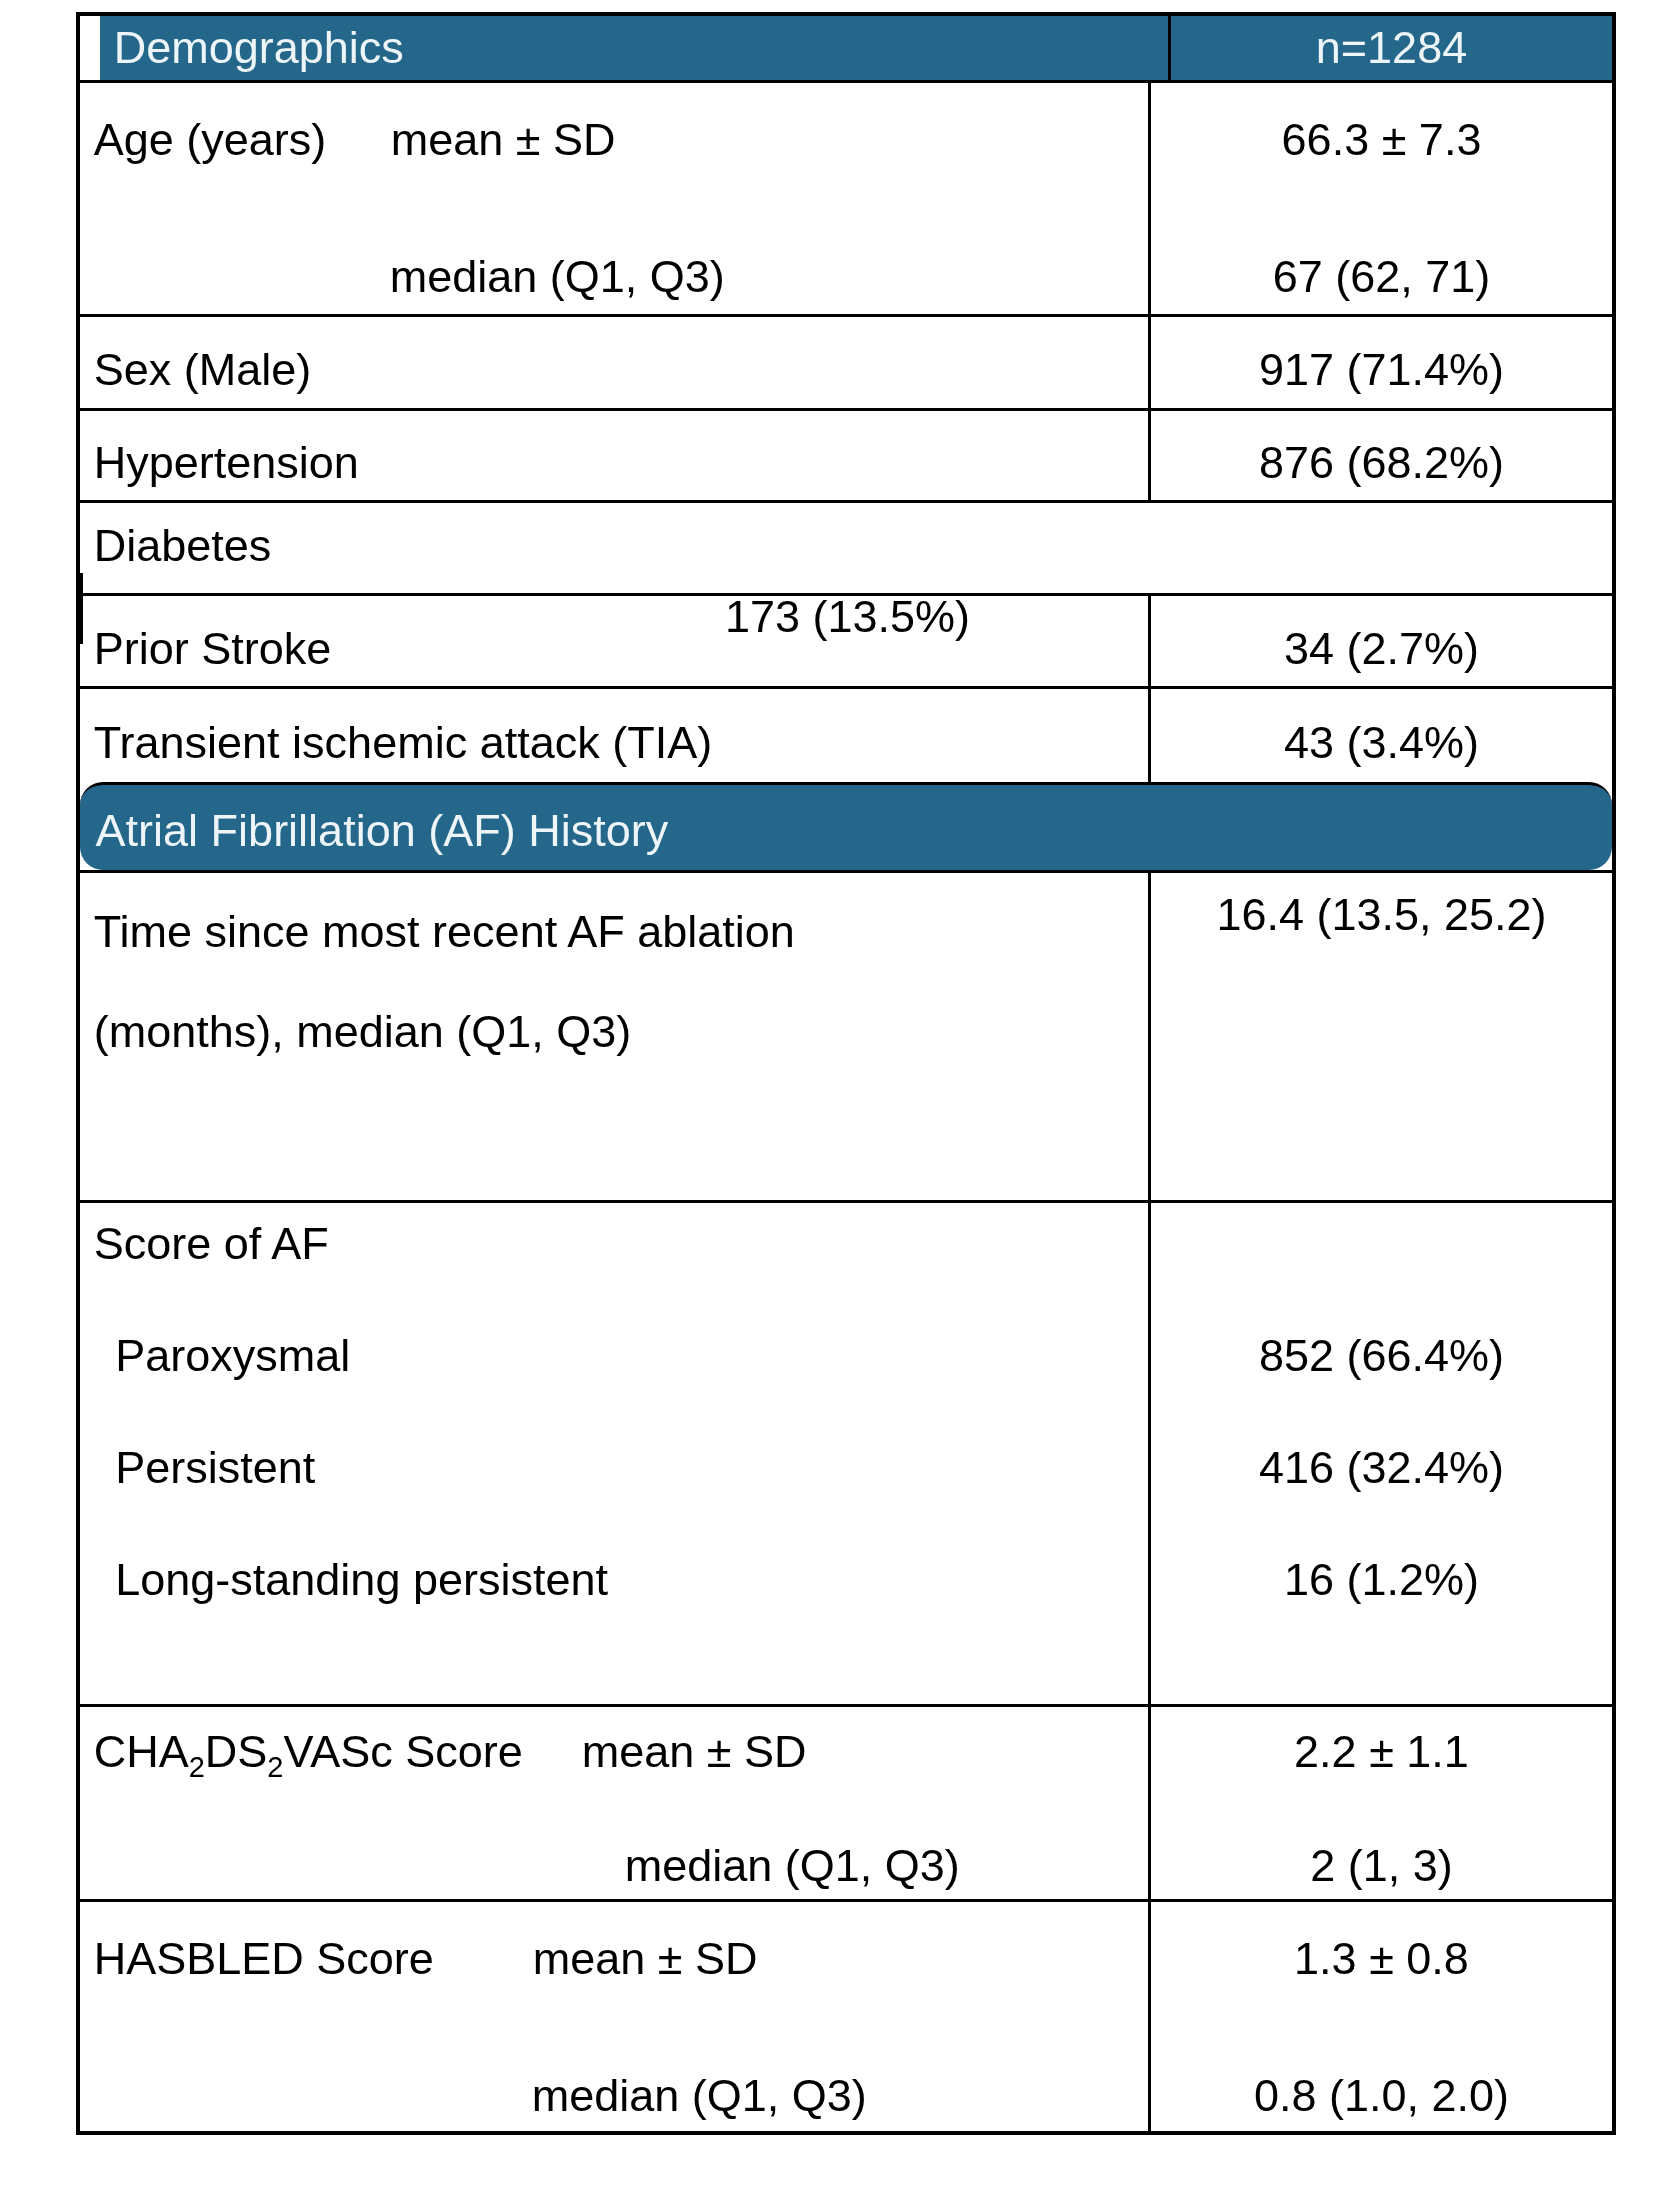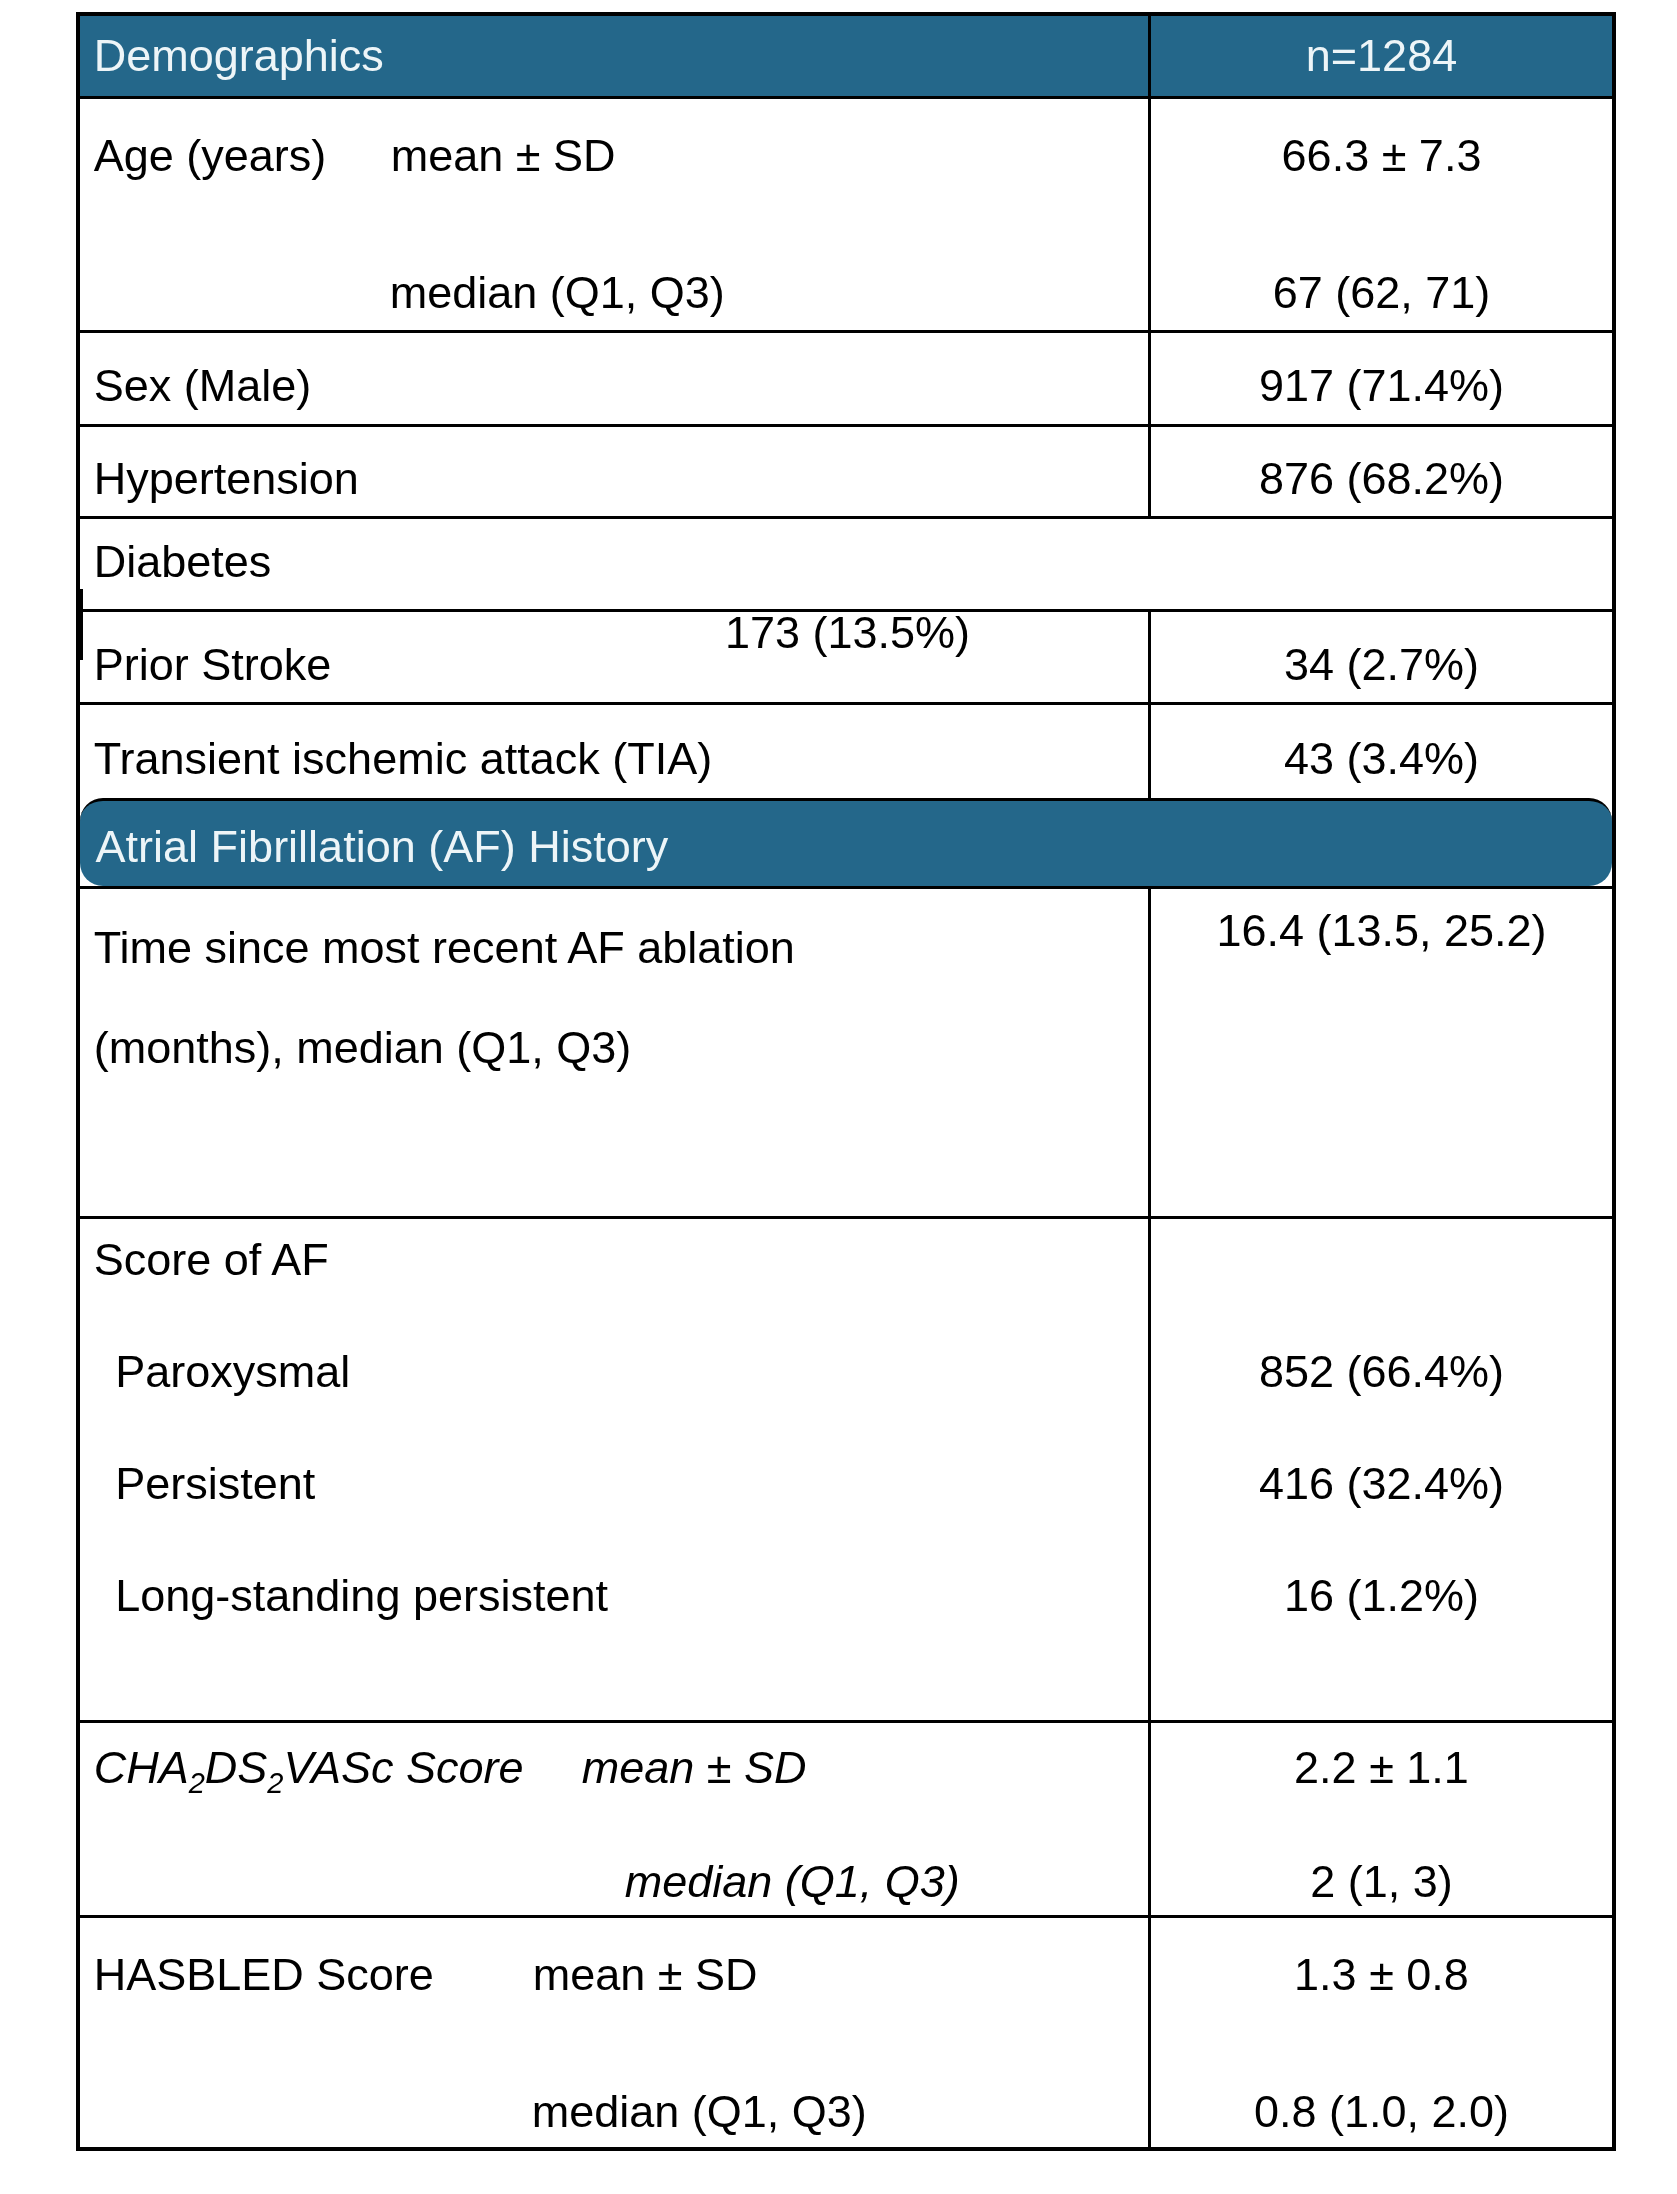--- a/index.html
+++ b/index.html
@@ -16,21 +16,21 @@
   .tbl{position:absolute;left:76px;top:11.7px;width:1540px;border:4.9px solid var(--border);background:var(--bg);}
   .row{display:flex;border-top:3.9px solid var(--border);}
   .row.first{border-top:0;}
   .cell-l{width:1068px;display:flex;flex-direction:column;padding-left:13.7px;}
   .cell-r{flex:1;border-left:3.9px solid var(--border);display:flex;flex-direction:column;align-items:center;text-align:center;}
 
   .ln{height:55px;line-height:55px;white-space:pre;display:flex;align-items:center;}
   .ln.center{justify-content:center;display:block;text-align:center;}
 
   
-  .h-header{height:80px;}
+  .h-header{height:64px;margin-left:20px;}
   .h-age{height:234px;}
   .h-s0{height:94px;}
   .h-s1{height:92px;}
   .h-s2{height:93px;flex-direction:column;}
   .h-s3{height:93px;}
   .h-s4{height:96px;}
   .h-band{height:88px;}
   .h-time{height:330px;}
   .h-type{height:504px;}
   .h-cha{height:195px;}
@@ -58,21 +58,21 @@
   
   .time-l{padding-top:31px;row-gap:45px;}
   .time-r{padding-top:14px;}
 
   
   .type-l{padding-top:13.7px;row-gap:57px;}
   .type-r{padding-top:13.7px;row-gap:57px;}
   .ind-item{margin-left:21.5px;}
 
   
-  .cha-l{justify-content:space-between;padding-top:17.6px;padding-bottom:5.9px;font-style:italic;}
+  .cha-l{justify-content:space-between;padding-top:17.6px;padding-bottom:5.9px;}
   .cha-r{justify-content:space-between;padding-top:17.6px;padding-bottom:5.9px;}
   .has-l{justify-content:space-between;padding-top:29px;padding-bottom:7.8px;}
   .has-r{justify-content:space-between;padding-top:29px;padding-bottom:7.8px;}
   .ind-cha{margin-left:531px;}
   .ind-has{margin-left:438px;}
 
   sub{font-size:29px;vertical-align:sub;line-height:0;}
 </style>
 </head>
 <body>

